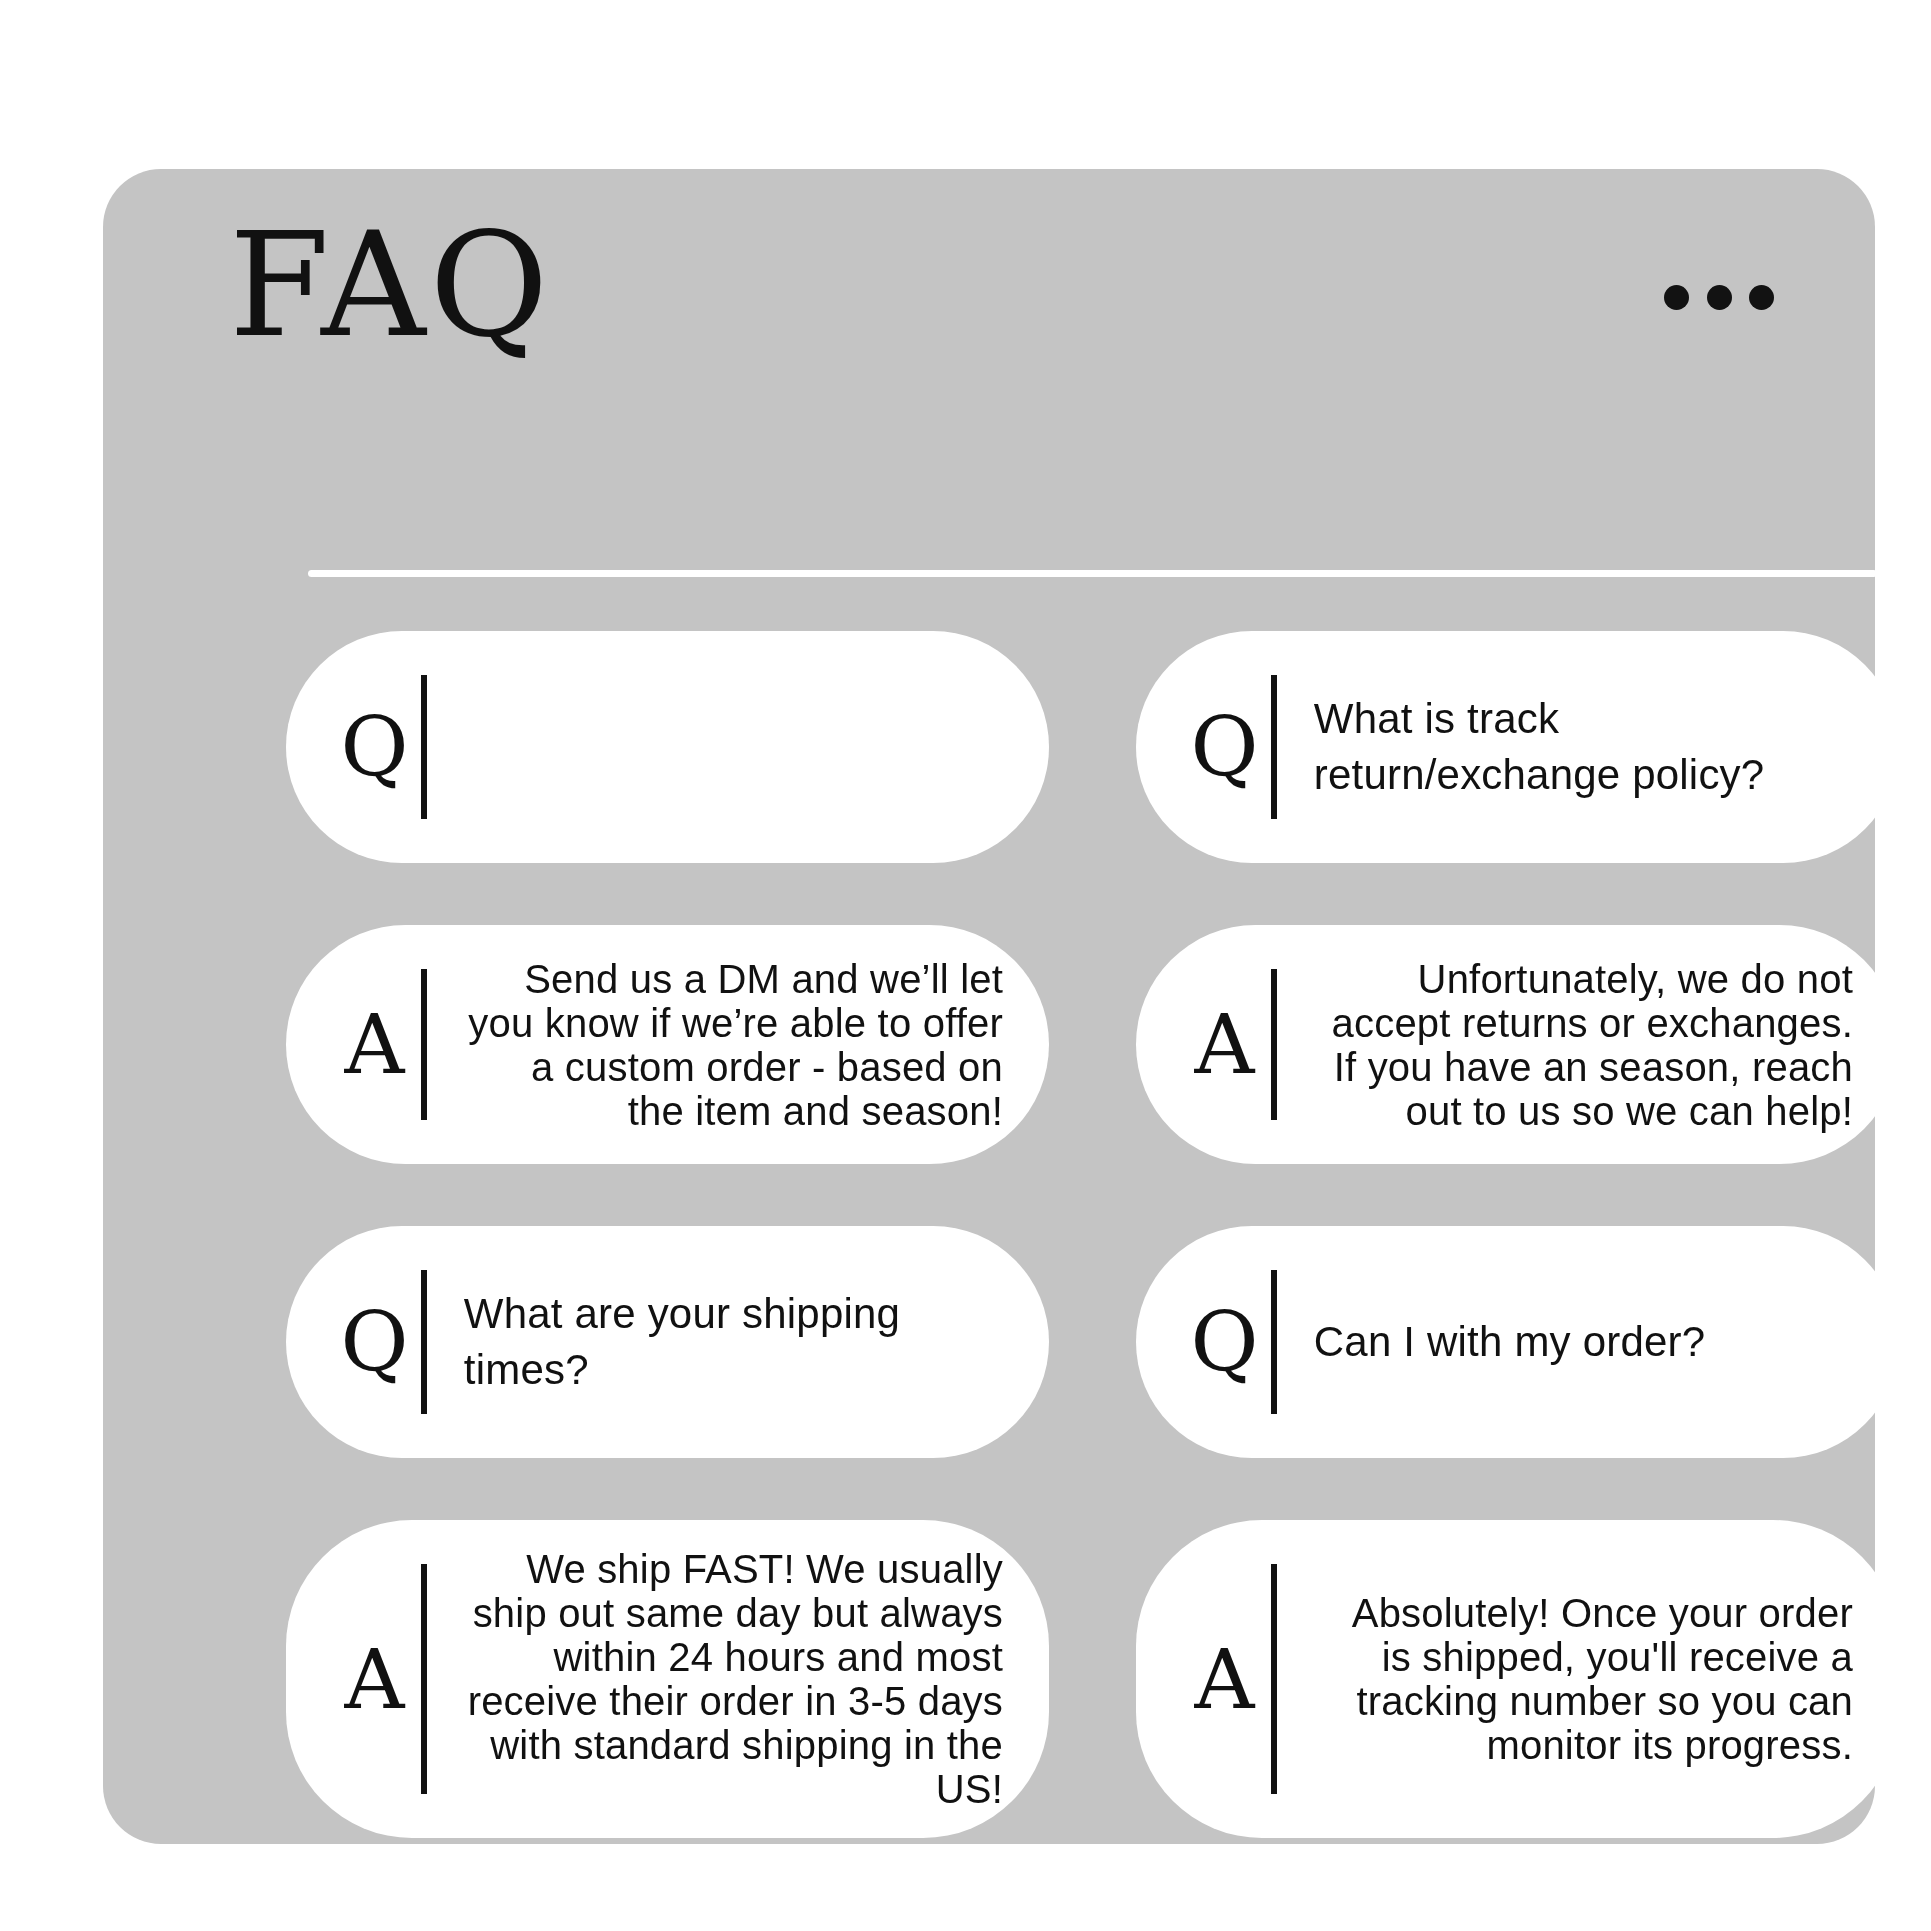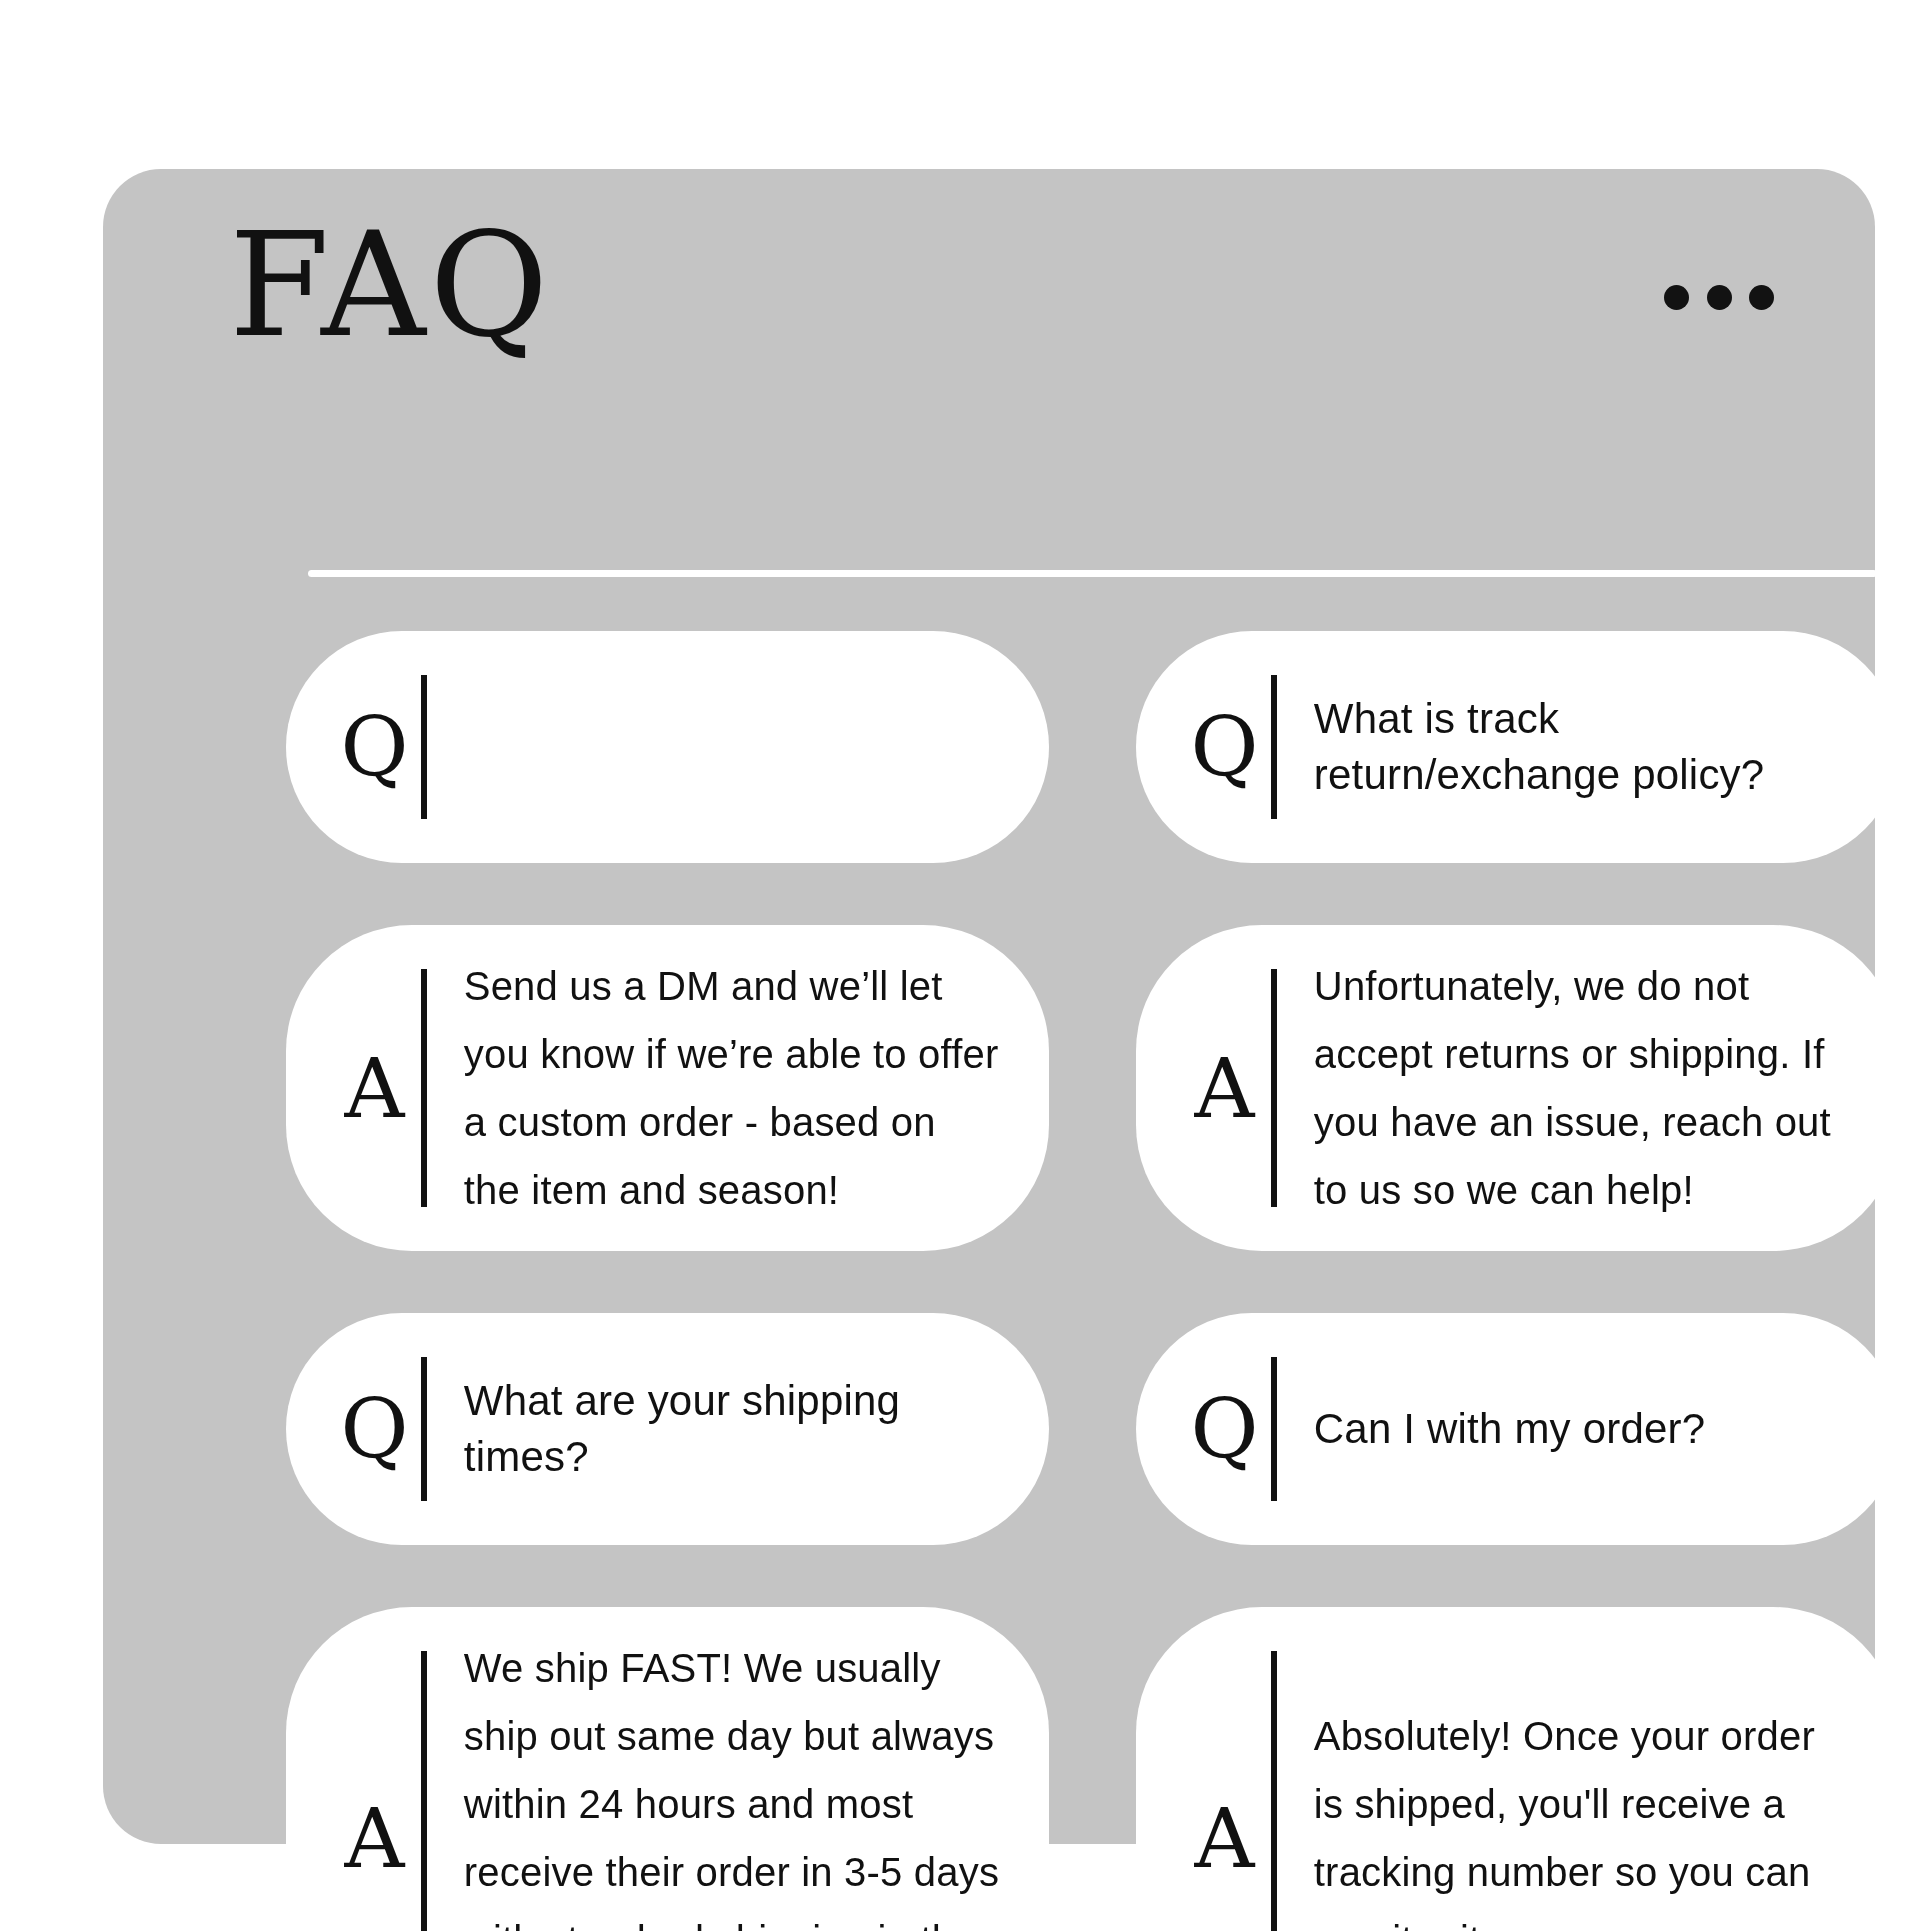--- a/index.html
+++ b/index.html
@@ -125,21 +125,21 @@
     flex: 1 1 auto;
     padding-left: 37px;
     font-family: "Liberation Sans", sans-serif;
     font-size: 40px;
     line-height: 54px;
     color: #111111;
     letter-spacing: 0.2px;
   }
 
   .q-pill .pill-text { font-size: 42px; line-height: 56px; }
-  .a-pill .pill-text { font-size: 40px; line-height: 68px; }
+  .a-pill .pill-text { font-size: 40px; line-height: 44px; text-align: right; }
 </style>
 </head>
 <body>
 
 <div class="canvas">
   <div class="card">
 
     <div class="header">
       <div class="faq-title">FAQ</div>
       <div class="dots">
@@ -166,21 +166,21 @@
 
       <div class="pill a-pill">
         <div class="marker">A</div>
         <div class="rule"></div>
         <div class="pill-text">Send us a DM and we’ll let you know if we’re able to offer a custom order - based on the item and season!</div>
       </div>
 
       <div class="pill a-pill col-right">
         <div class="marker">A</div>
         <div class="rule"></div>
-        <div class="pill-text">Unfortunately, we do not accept returns or shipping. If you have an issue, reach out to us so we can help!</div>
+        <div class="pill-text">Unfortunately, we do not accept returns or exchanges. If you have an season, reach out to us so we can help!</div>
       </div>
 
       <div class="pill q-pill">
         <div class="marker">Q</div>
         <div class="rule"></div>
         <div class="pill-text">What are your shipping times?</div>
       </div>
 
       <div class="pill q-pill col-right">
         <div class="marker">Q</div>

